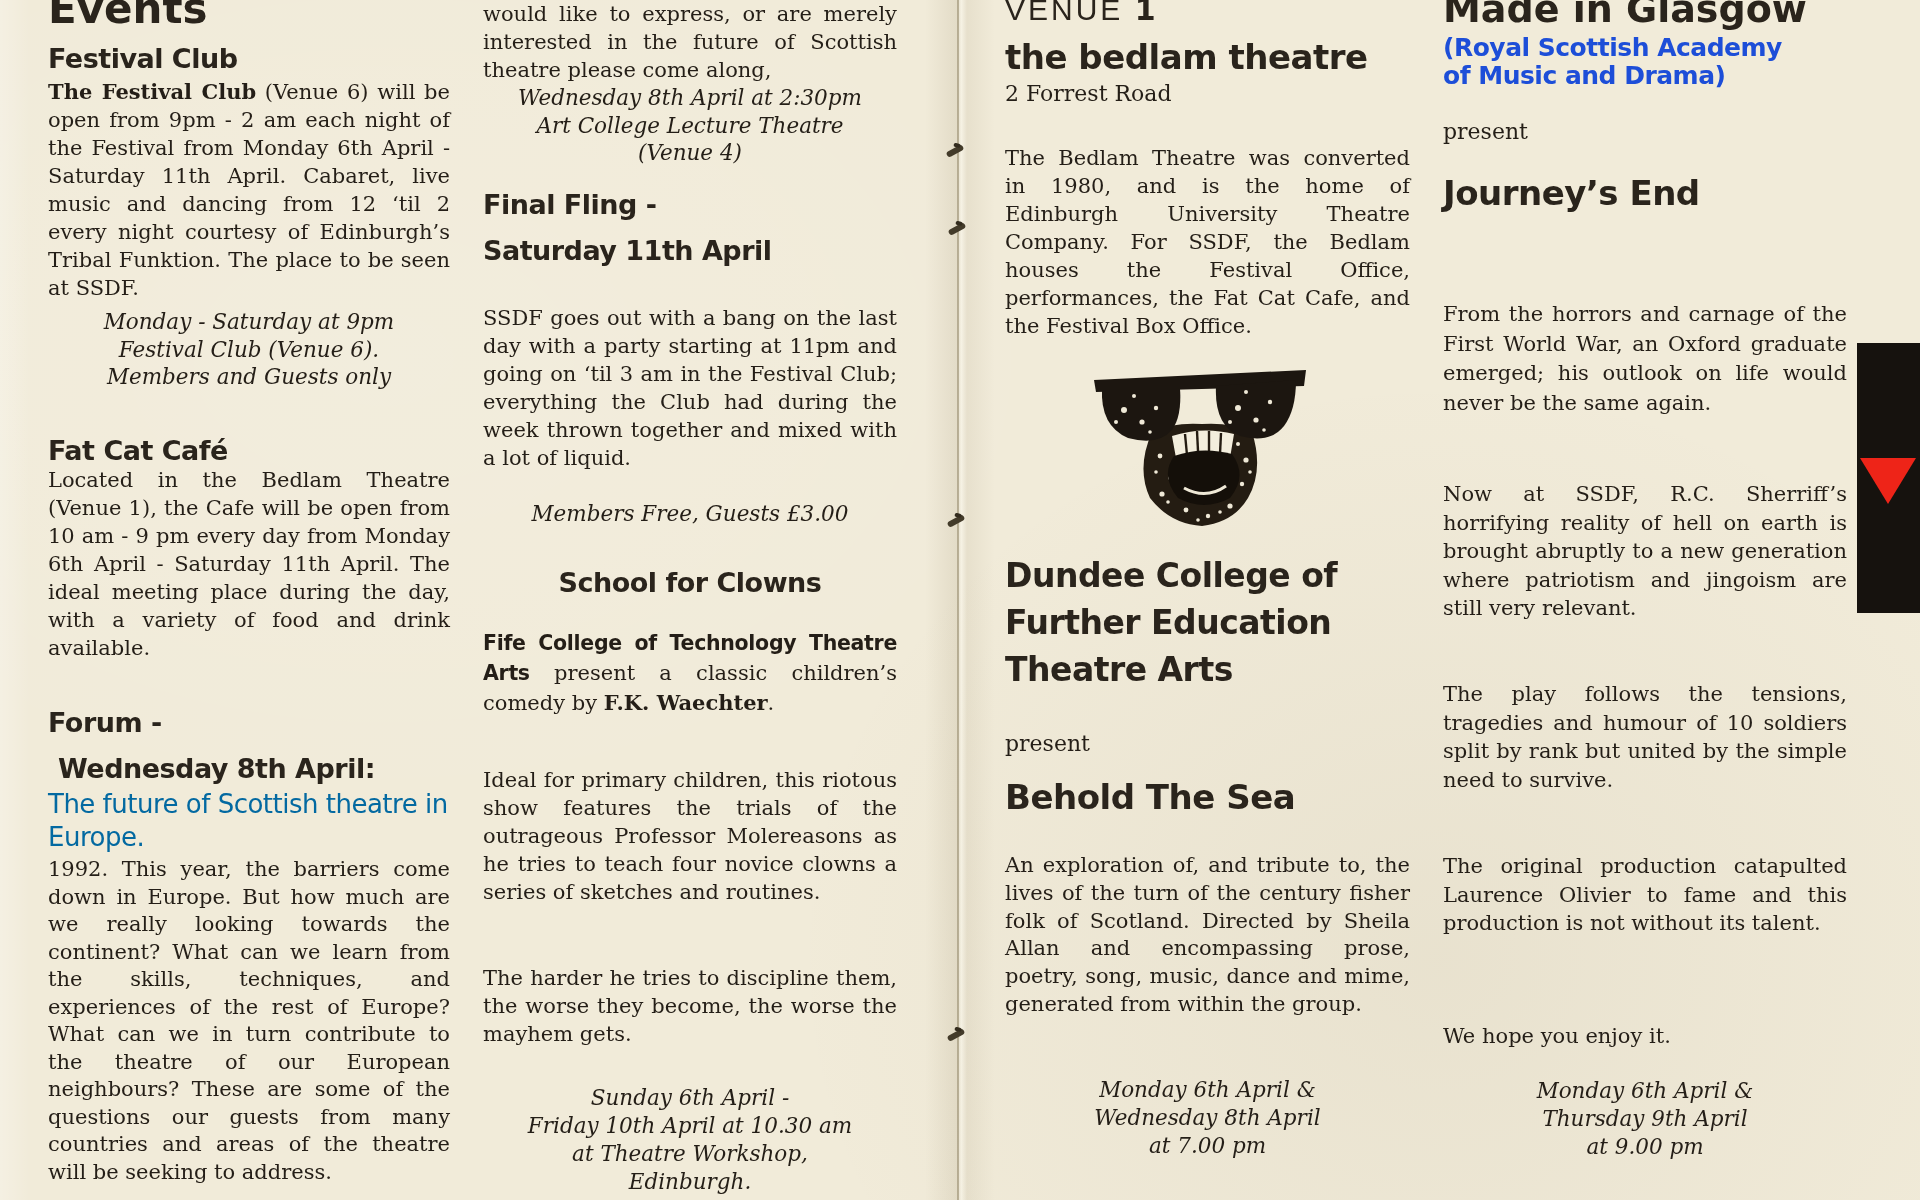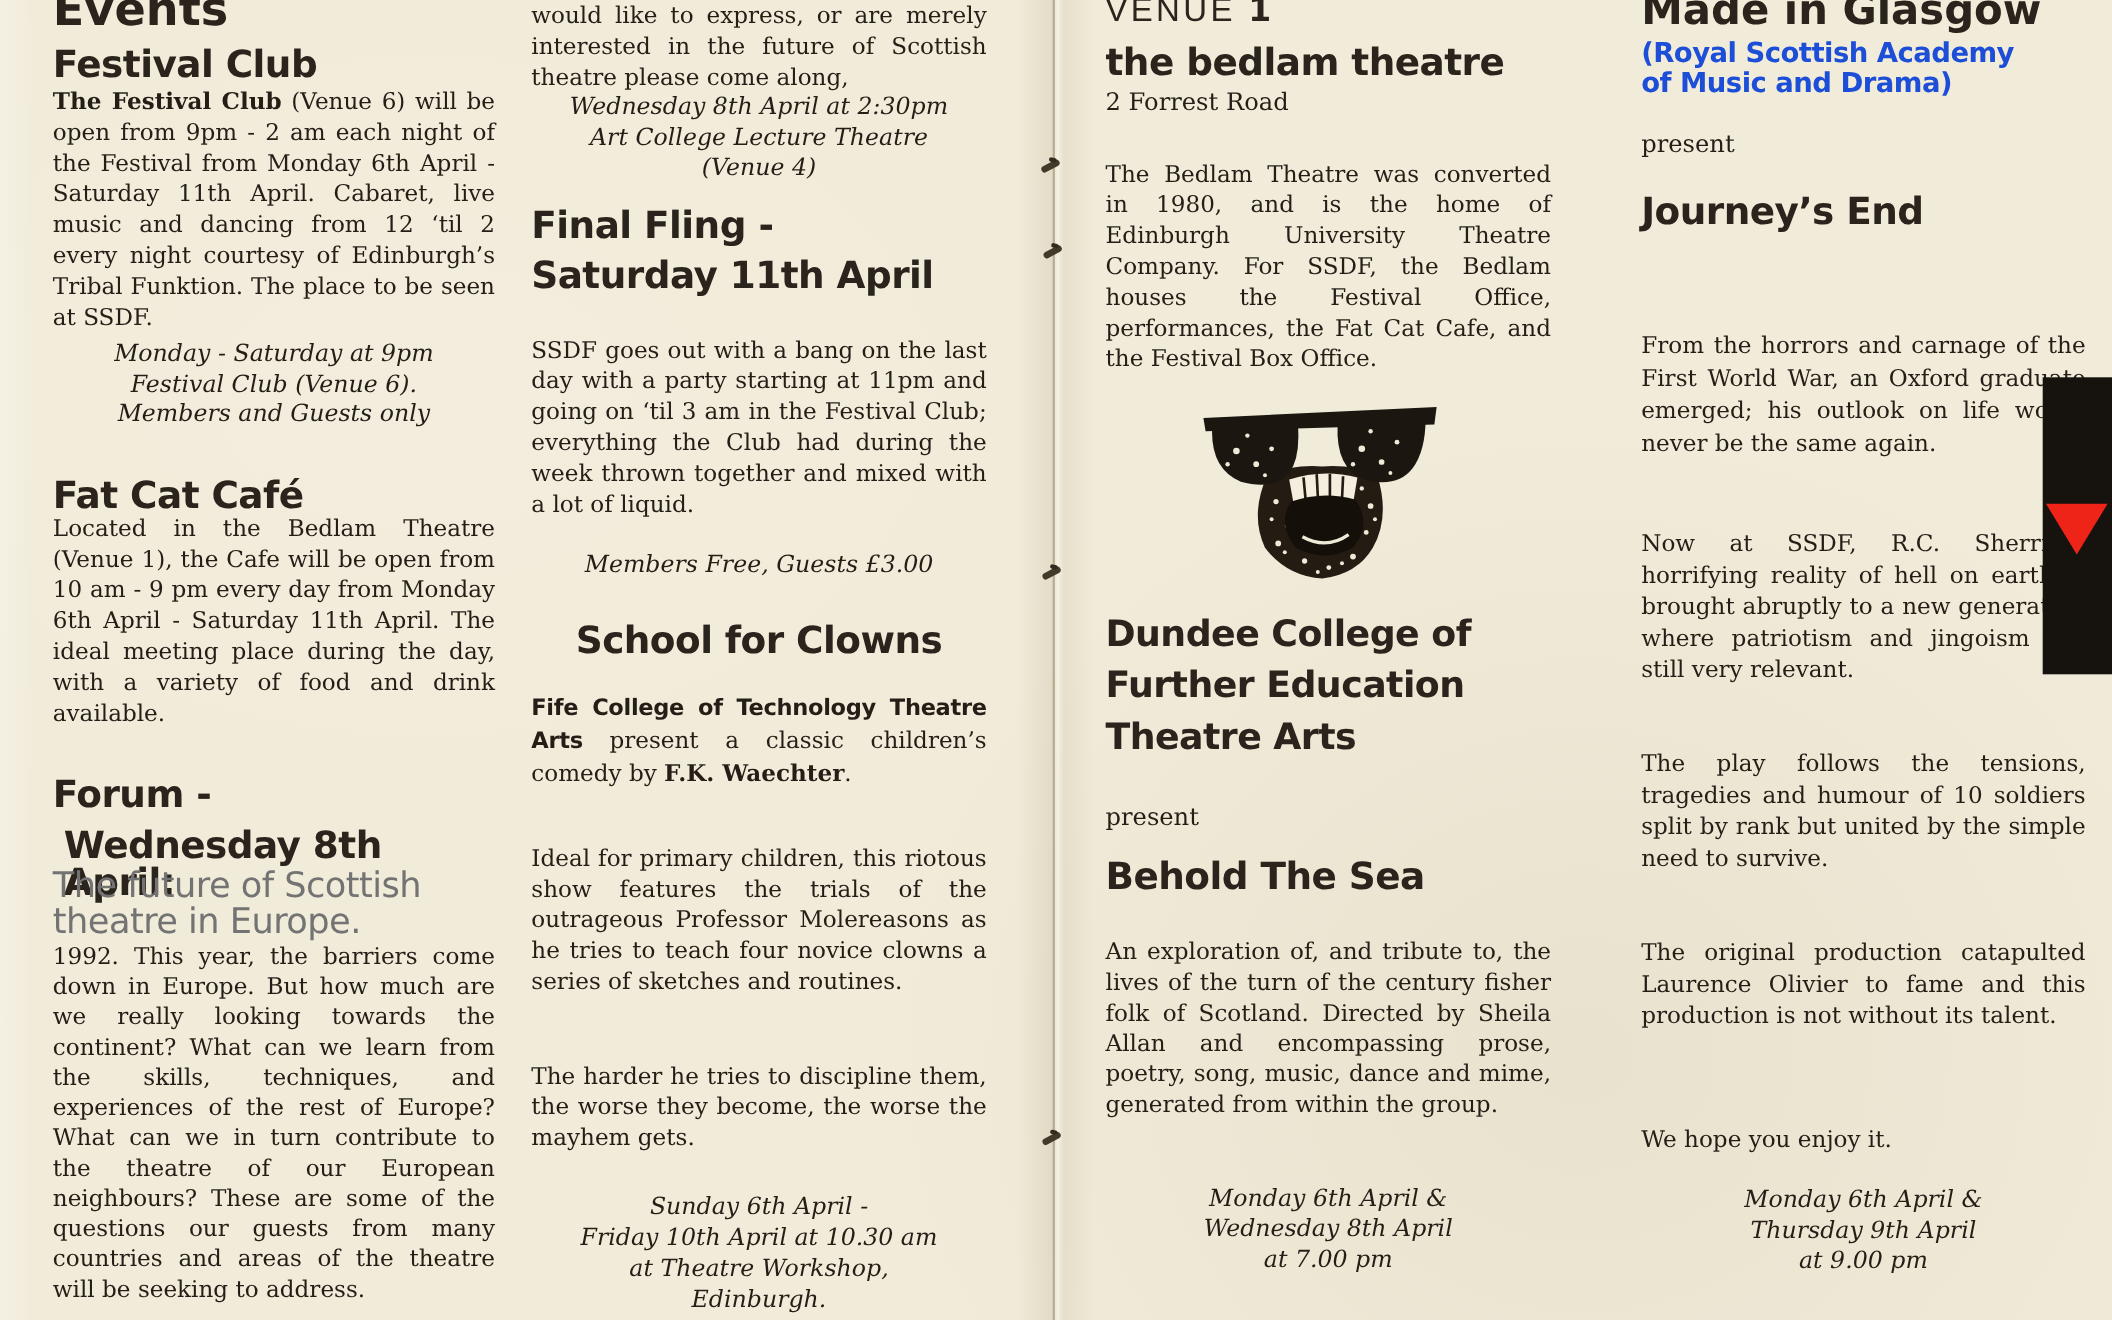--- a/index.html
+++ b/index.html
@@ -20,28 +20,28 @@
   .fold-band{position:absolute;left:925px;top:0;width:70px;height:1200px;
     background:linear-gradient(90deg, rgba(140,125,90,0) 0%, rgba(140,125,90,0.14) 46%, rgba(250,248,238,0.5) 52%, rgba(140,125,90,0.10) 60%, rgba(140,125,90,0) 100%);}
   .fold-line{position:absolute;left:957px;top:0;width:2px;height:1200px;background:rgba(135,123,92,0.5);}
   .stitch{position:absolute;width:18px;height:6px;background:#433b2a;border-radius:3px;transform:rotate(-28deg);}
   .stitch::after{content:"";position:absolute;left:10px;top:-3px;width:7px;height:4px;background:#332c1e;border-radius:2px;transform:rotate(40deg);}
 
   .col{position:absolute;top:0;}
   .blk{position:absolute;left:0;width:100%;}
 
   .h-big{font-family:"DejaVu Sans",sans-serif;font-weight:bold;font-size:42px;line-height:46px;color:#2a241c;letter-spacing:0px;}
-  .h-med{font-family:"DejaVu Sans",sans-serif;font-weight:bold;font-size:34px;line-height:34px;color:#2a241c;letter-spacing:-0.5px;}
+  .h-med{font-family:"DejaVu Sans",sans-serif;font-weight:bold;font-size:27px;line-height:34px;color:#2a241c;letter-spacing:-0.5px;}
   .h-co{font-family:"DejaVu Sans",sans-serif;font-weight:bold;font-size:33px;line-height:47px;color:#2a241c;letter-spacing:-0.5px;}
   .h-sub{font-family:"DejaVu Sans",sans-serif;font-weight:bold;font-size:25px;line-height:28px;color:#1d4ed8;letter-spacing:-0.5px;}
   .nowrap{white-space:nowrap;}
 
   .para{font-size:21px;line-height:28px;text-align:justify;text-align-last:left;color:#241e17;}
   .ital{font-style:italic;font-size:21.5px;line-height:27.5px;text-align:center;color:#241e17;}
-  .sans-intro{font-family:"DejaVu Sans",sans-serif;font-size:32px;line-height:33px;color:#737373;letter-spacing:-0.5px;}
+  .sans-intro{font-family:"DejaVu Sans",sans-serif;font-size:26px;line-height:33px;color:#0369a1;letter-spacing:-0.5px;}
   .bsans{font-family:"DejaVu Sans",sans-serif;font-weight:bold;font-size:20.5px;letter-spacing:-0.3px;}
   .venue-line{font-family:"Liberation Sans",sans-serif;font-size:30px;letter-spacing:3px;color:#2a241c;}
   .venue-line b{font-family:"DejaVu Sans",sans-serif;letter-spacing:0;}
 
   .black-tab{position:absolute;left:1857px;top:343px;width:63px;height:270px;background:#16120e;}
   .red-tri{position:absolute;left:1860px;top:458px;width:0;height:0;
     border-left:28px solid transparent;border-right:28px solid transparent;border-top:46px solid #ee2418;}
 </style>
 </head>
 <body>
@@ -168,21 +168,21 @@
     <div class="blk para" style="top:730px;font-size:22px;">present</div>
     <div class="blk h-med nowrap" style="top:780px;font-size:34px;">Behold The Sea</div>
     <div class="blk para" style="top:852px;line-height:27.8px;">An exploration of, and tribute to, the lives of the turn of the century fisher folk of Scotland. Directed by Sheila Allan and encompassing prose, poetry, song, music, dance and mime, generated from within the group.</div>
     <div class="blk ital" style="top:1076px;line-height:28px;">
       <div>Monday 6th April &amp;</div>
       <div>Wednesday 8th April</div>
       <div>at 7.00 pm</div>
     </div>
   </div>
 
-  <div class="col" style="left:1492px;width:404px;height:1136px;">
+  <div class="col" style="left:1443px;width:404px;height:1136px;">
     <div class="blk h-big nowrap" style="top:-14px;font-size:38px;">Made in Glasgow</div>
     <div class="blk h-sub" style="top:34px;">
       <div>(Royal Scottish Academy</div>
       <div>of Music and Drama)</div>
     </div>
     <div class="blk para" style="top:118px;font-size:22px;">present</div>
     <div class="blk h-med nowrap" style="top:176px;font-size:34px;">Journey’s End</div>
 
     <div class="blk para" style="top:300px;line-height:29.5px;">From the horrors and carnage of the First World War, an Oxford graduate emerged; his outlook on life would never be the same again.</div>
     <div class="blk para" style="top:480px;line-height:28.5px;">Now at SSDF, R.C. Sherriff’s horrifying reality of hell on earth is brought abruptly to a new generation where patriotism and jingoism are still very relevant.</div>

